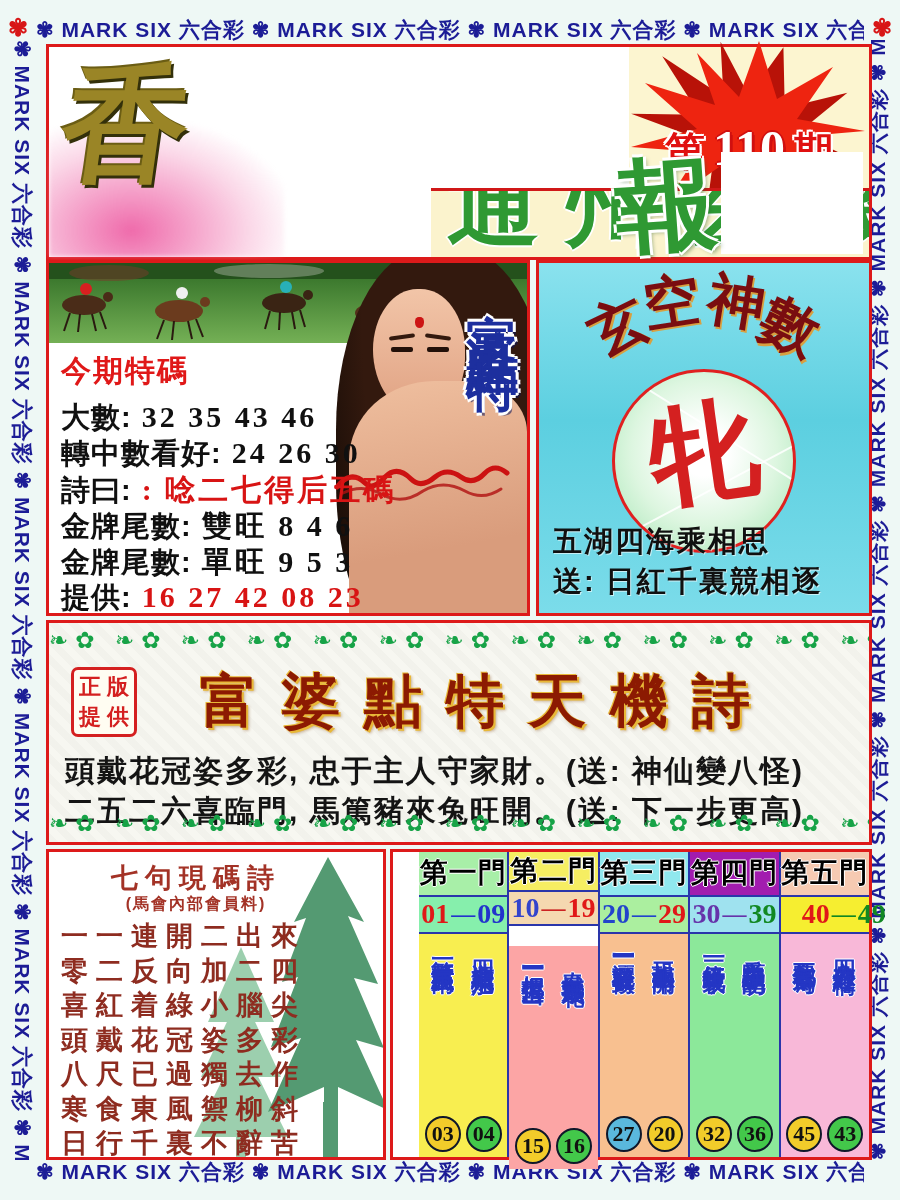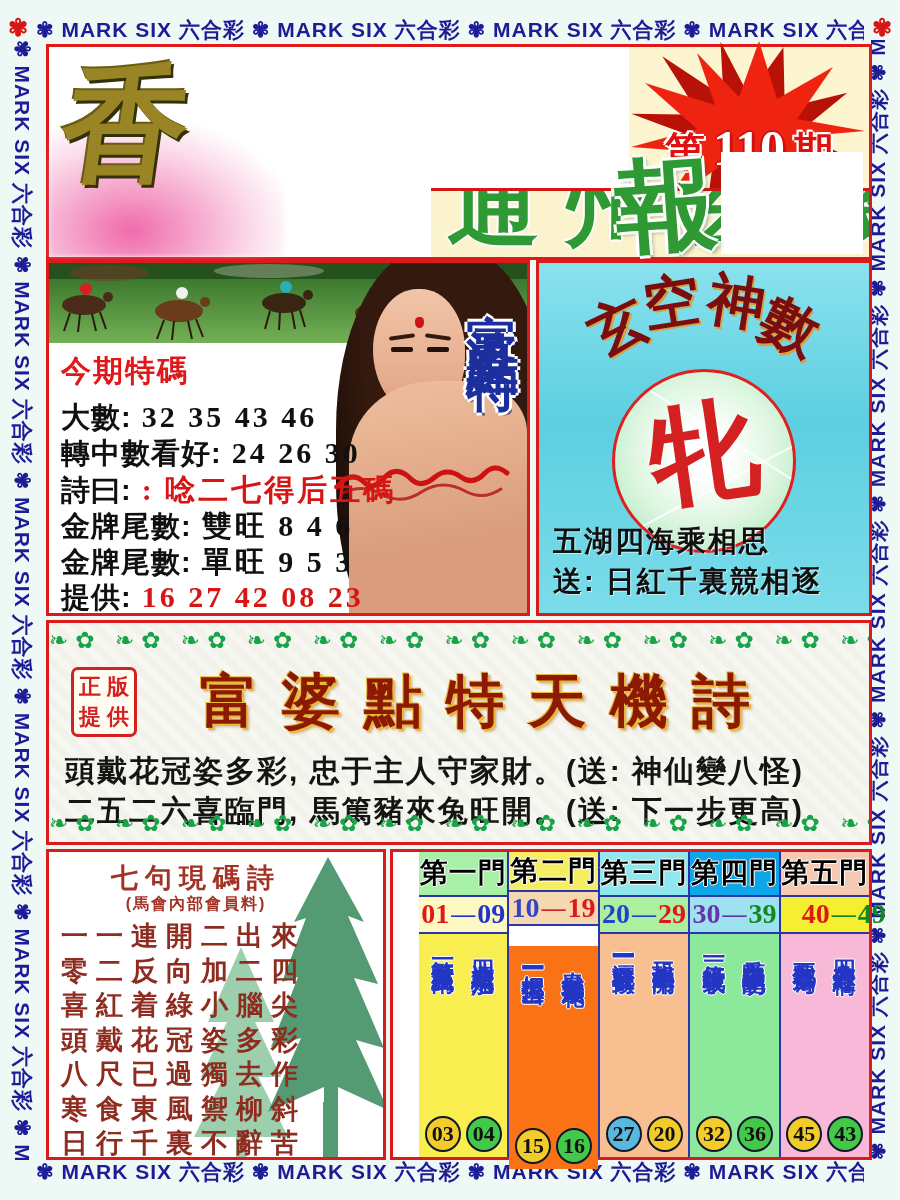--- a/index.html
+++ b/index.html
@@ -344,21 +344,21 @@
         <div class="seven-line">八尺已過獨去作</div>
         <div class="seven-line">寒食東風禦柳斜</div>
         <div class="seven-line">日行千裏不辭苦</div>
       </div>
     </div>
   </div>
 
   <div id="panel-gates">
       <div class="gate-col" style="border-left: none;">
         <div class="gate-header" style="background: rgb(168, 239, 168);">第一門</div>
-        <div class="gate-range" style="background: #fef9c3;">
+        <div class="gate-range" style="background: #86efac;">
           <span style="color: rgb(224, 24, 24);">01</span>
           <span class="dash" style="color: rgb(34, 51, 204);">—</span>
           <span style="color: rgb(34, 51, 204);">09</span>
         </div>
         <div class="gate-body" style="background: rgb(248, 238, 80);">
           <div class="gate-poem">
             <div class="gate-poem-line">四連六續與七加</div>
             <div class="gate-poem-line">繁華一夜經風雨</div>
           </div>
           <div class="gate-circles">
@@ -367,21 +367,21 @@
           </div>
         </div>
       </div>
       <div class="gate-col">
         <div class="gate-header" style="background: rgb(246, 238, 98);">第二門</div>
         <div class="gate-range" style="background: rgb(245, 216, 176);">
           <span style="color: rgb(51, 68, 204);">10</span>
           <span class="dash" style="color: rgb(204, 34, 34);">—</span>
           <span style="color: rgb(224, 24, 24);">19</span>
         </div>
-        <div class="gate-body" style="background: #f97316; margin-top: 20px;">
+        <div class="gate-body" style="background: #fca5a5; margin-top: 20px;">
           <div class="gate-poem">
             <div class="gate-poem-line">春城無處不飛花</div>
             <div class="gate-poem-line">一一把握得出三</div>
           </div>
           <div class="gate-circles">
             <div class="circle" style="background: rgb(242, 204, 42);">15</div>
             <div class="circle" style="background: rgb(67, 200, 74);">16</div>
           </div>
         </div>
       </div>
@@ -397,21 +397,21 @@
             <div class="gate-poem-line">投三報八向十開</div>
             <div class="gate-poem-line">一一灑徒取封候</div>
           </div>
           <div class="gate-circles">
             <div class="circle" style="background: rgb(90, 184, 221);">27</div>
             <div class="circle" style="background: rgb(242, 204, 42);">20</div>
           </div>
         </div>
       </div>
       <div class="gate-col">
-        <div class="gate-header" style="background: #0ea5e9;">第四門</div>
+        <div class="gate-header" style="background: #a21caf;">第四門</div>
         <div class="gate-range" style="background: rgb(159, 226, 239);">
           <span style="color: rgb(102, 51, 170);">30</span>
           <span class="dash" style="color: rgb(102, 51, 170);">—</span>
           <span style="color: rgb(17, 136, 34);">39</span>
         </div>
         <div class="gate-body" style="background: rgb(140, 232, 154);">
           <div class="gate-poem">
             <div class="gate-poem-line">爲主驅馳不記功</div>
             <div class="gate-poem-line">三一傍紅晚來收</div>
           </div>

